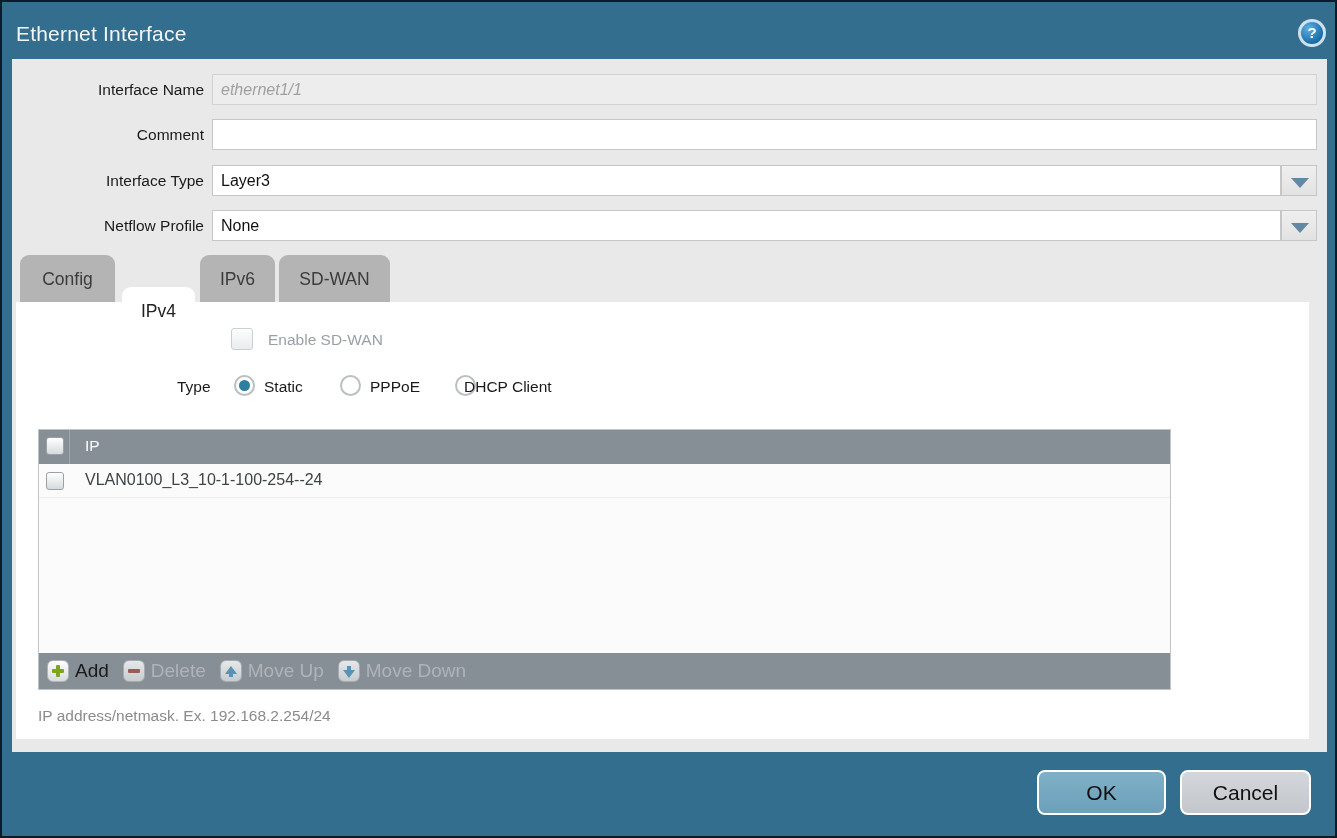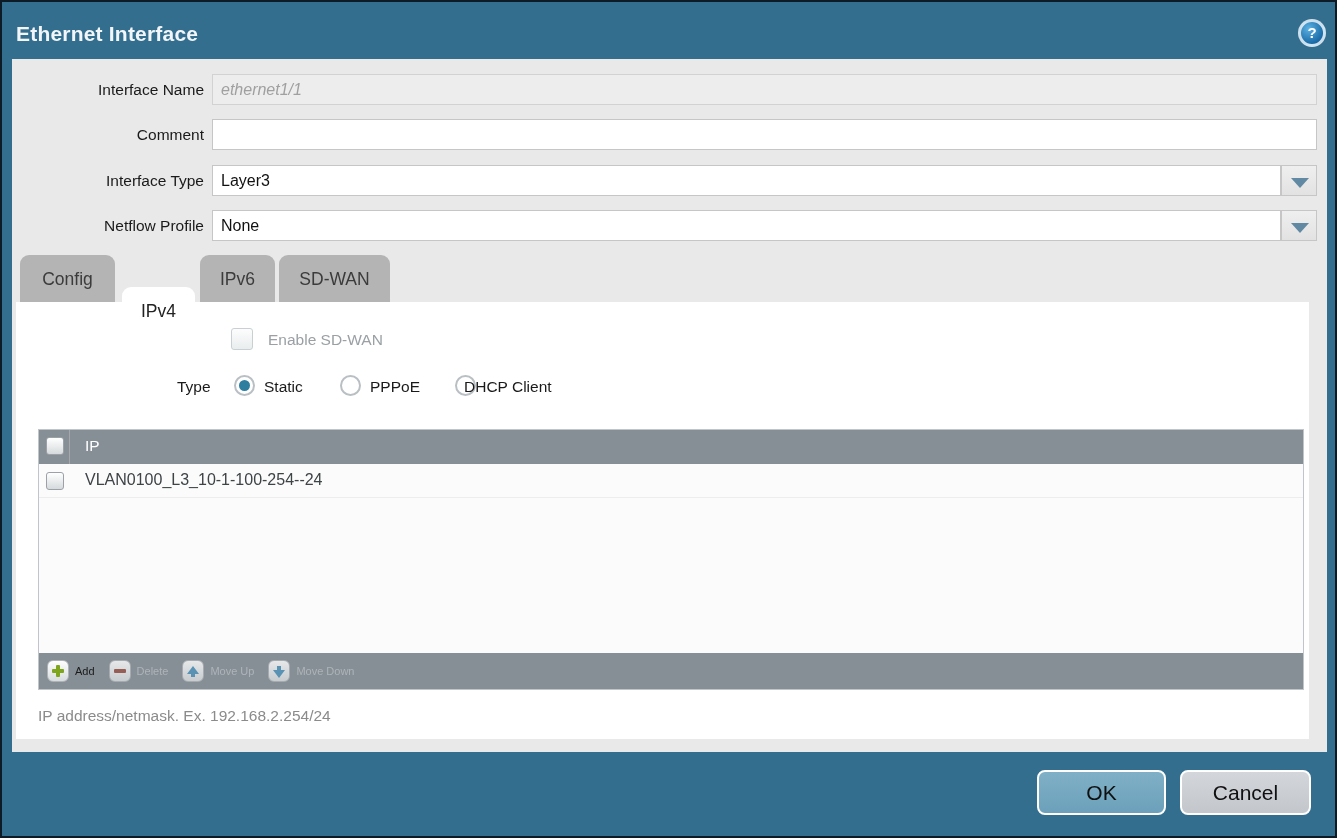--- a/index.html
+++ b/index.html
@@ -4,21 +4,21 @@
 <style>
   * { margin:0; padding:0; box-sizing:border-box; }
   html,body { background:#555; font-family:"Liberation Sans","DejaVu Sans",sans-serif; }
   .dialog {
     position:relative; width:1337px; height:838px;
     background:#336E8E; border:2px solid #0D1B26; overflow:hidden;
   }
   
   .title {
     position:absolute; left:14px; top:20px;
-    font-size:21px; color:#F2F6F8; letter-spacing:.2px;font-weight:bold;
+    font-size:21px; color:#F2F6F8; letter-spacing:.2px;
   }
   .help-icon {
     position:absolute; left:1296px; top:17px; width:28px; height:28px;
     border-radius:50%;
     background:radial-gradient(circle at 35% 30%, #5db1e2 0%, #1b6ca8 70%, #14568a 100%);
     border:3px solid rgba(235,243,248,.85);
     color:#fff; font-size:15px; font-weight:bold; text-align:center; line-height:22px;
     cursor:pointer;
   }
   
@@ -78,21 +78,21 @@
   .radio {
     position:absolute; width:21px; height:21px; border-radius:50%;
     background:#fff; border:2px solid #B9BFC3; cursor:pointer;
   }
   .radio.checked::after {
     content:""; position:absolute; left:3px; top:3px;
     width:11px; height:11px; border-radius:50%; background:#2E7EA0;
   }
   
   .table {
-    position:absolute; left:22px; top:127px; width:1266px; height:261px;
+    position:absolute; left:22px; top:127px; width:1133px; height:261px;
     border:1px solid #BFC5C9; background:#FCFCFC;
   }
   .thead {
     position:relative; height:34px; background:#878F96; color:#fff;
     font-size:15.5px;
   }
   .thead .col-div { position:absolute; left:30px; top:0; width:1px; height:34px; background:#A2A8AD; }
   .thead .hcell { position:absolute; left:46px; top:7px; }
   .trow {
     position:relative; height:34px; background:#FBFBFB;
@@ -101,21 +101,21 @@
   }
   .trow .cell { position:absolute; left:46px; top:7px; }
   .cb-pos { left:7px; top:7px; }
   .cb-pos2 { left:7px; top:8px; }
   .tspacer { height:155px; background:#FBFBFB; }
   .toolbar {
     position:absolute; left:0; bottom:0; width:100%; height:36px;
     background:#878F96; display:flex; align-items:center; gap:14px; padding-left:8px;
   }
   .tbtn { display:flex; align-items:center; gap:6px; cursor:pointer; }
-  .tbtn .txt { font-size:11px; color:#1A1A1A; }
+  .tbtn .txt { font-size:19px; color:#1A1A1A; }
   .tbtn.disabled { cursor:default; }
   .tbtn.disabled .txt { color:#AEB4B8; }
   .ticon {
     position:relative; width:22px; height:22px; border-radius:6px;
     background:linear-gradient(#FEFEFE,#D8DCDE);
     border:1px solid #ADB3B7;
   }
   .tbtn.disabled .ticon { opacity:.8; }
   .icon-plus::before, .icon-plus::after {
     content:""; position:absolute; background:#7FA41E; border-radius:1px;

